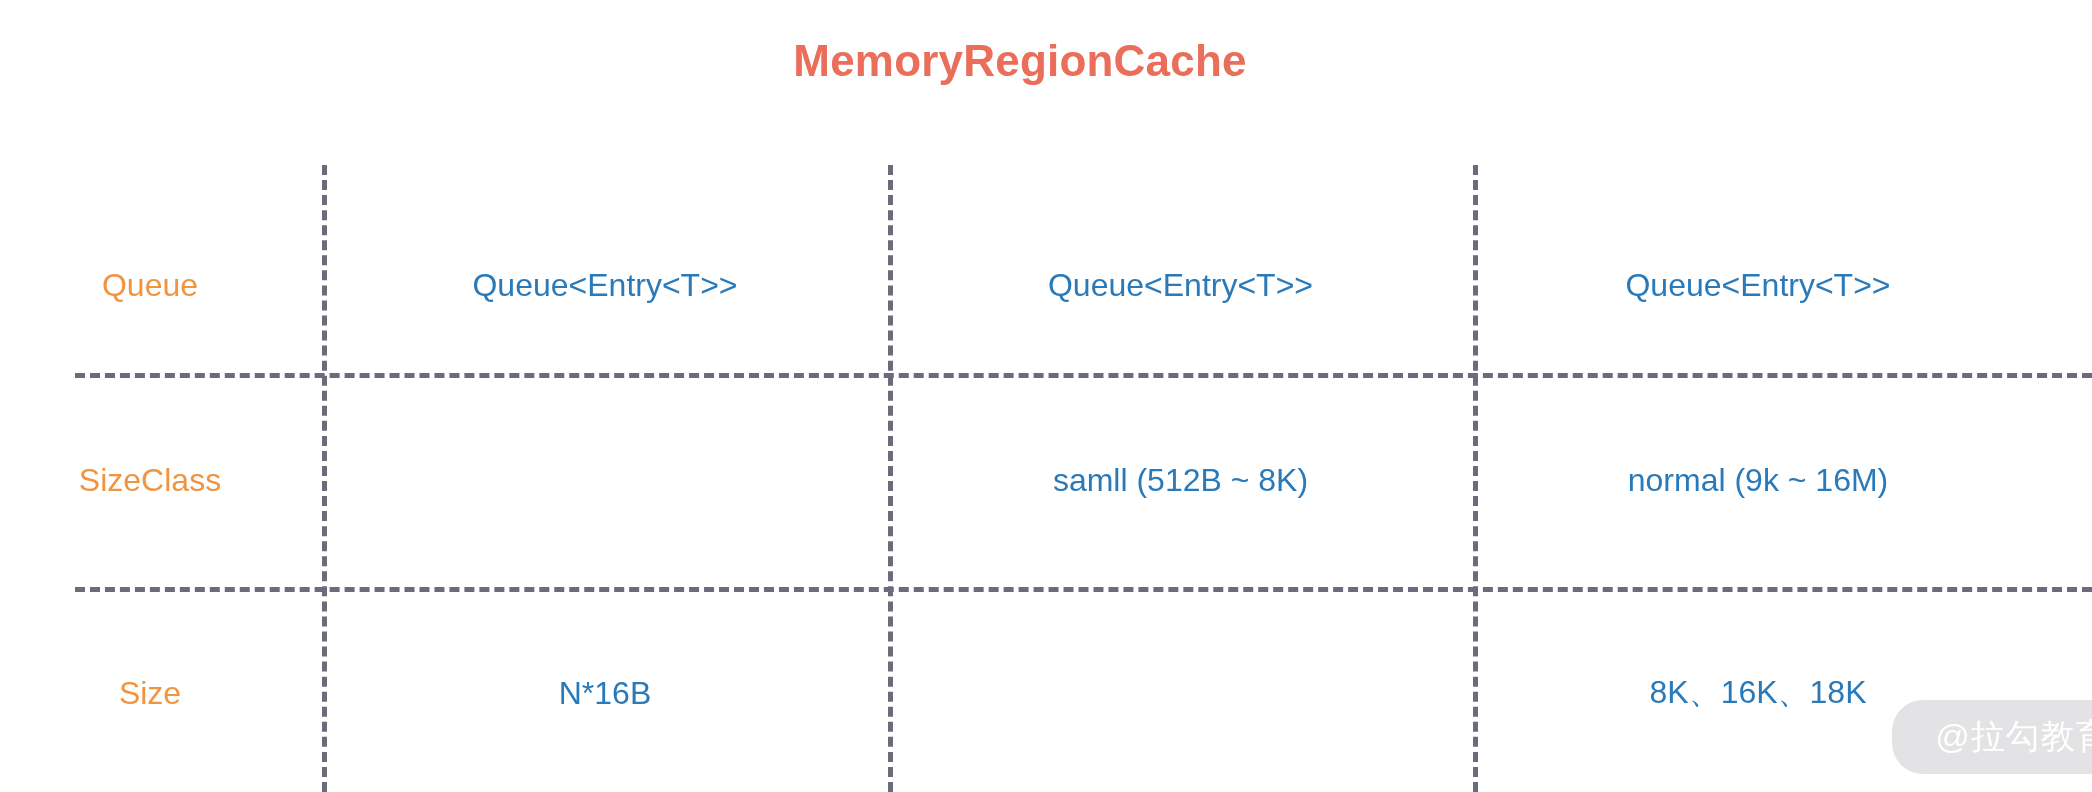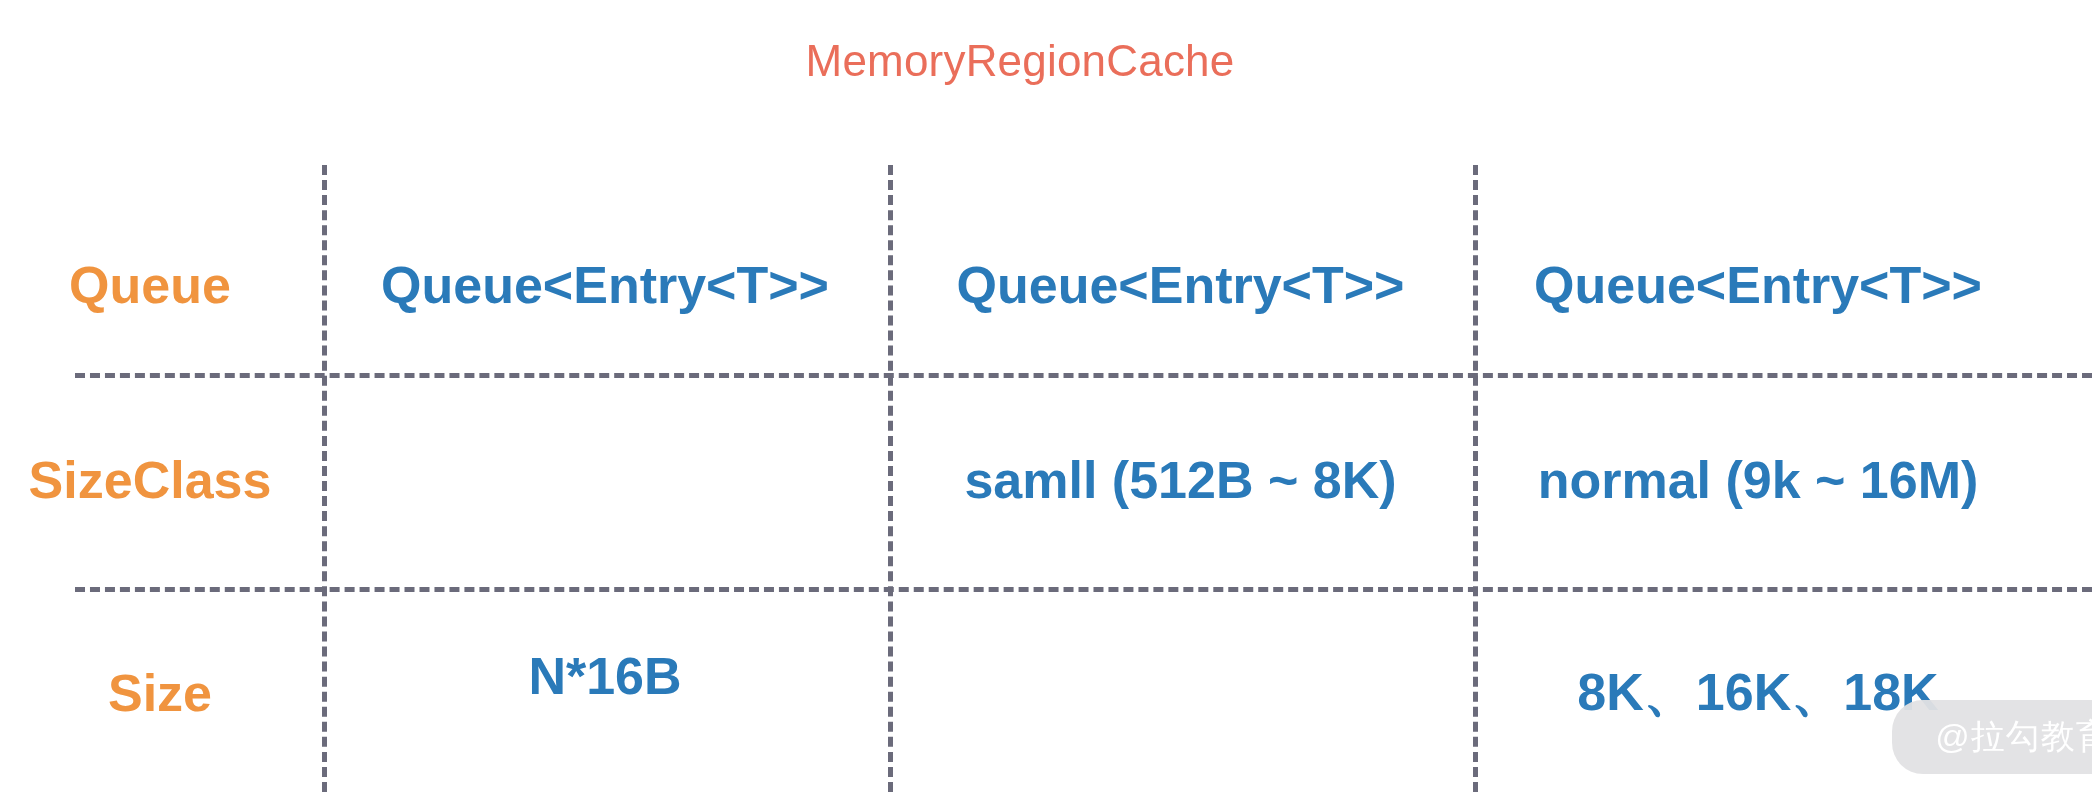--- a/index.html
+++ b/index.html
@@ -21,21 +21,21 @@
   }
 
   
   .title {
     position: absolute;
     left: 0;
     top: 36px;
     width: 2040px;
     text-align: center;
     font-size: 44px;
-    font-weight: 400;
+    font-weight: 700;
     color: #ea6e5a;
     letter-spacing: 0.2px;
     white-space: nowrap;
   }
 
   
   .vline {
     position: absolute;
     top: 165px;
     height: 627px;
@@ -50,22 +50,22 @@
     border-top: 5px dashed #6b6b7b;
   }
 
   
   .cell {
     position: absolute;
     display: flex;
     align-items: center;
     justify-content: center;
     white-space: nowrap;
-    font-size: 52px;
-    font-weight: 700;
+    font-size: 32px;
+    font-weight: 400;
     color: #2a7ab9;
   }
   .row-label {
     color: #f0943f;
     justify-content: center;
   }
 
   
   .watermark {
     position: absolute;
@@ -101,19 +101,19 @@
 
   <div class="cell row-label" style="left:0px;   top:240px; width:300px; height:90px;">Queue</div>
   <div class="cell" style="left:322px; top:240px; width:566px; height:90px;">Queue&lt;Entry&lt;T&gt;&gt;</div>
   <div class="cell" style="left:888px; top:240px; width:585px; height:90px;">Queue&lt;Entry&lt;T&gt;&gt;</div>
   <div class="cell" style="left:1473px; top:240px; width:570px; height:90px;">Queue&lt;Entry&lt;T&gt;&gt;</div>
 
   <div class="cell row-label" style="left:0px;   top:435px; width:300px; height:90px;">SizeClass</div>
   <div class="cell" style="left:888px; top:435px; width:585px; height:90px;">samll (512B ~ 8K)</div>
   <div class="cell" style="left:1473px; top:435px; width:570px; height:90px;">normal (9k ~ 16M)</div>
 
-  <div class="cell row-label" style="left:0px;   top:648px; width:300px; height:90px;padding-left:10px;">Size</div>
-  <div class="cell" style="left:322px; top:631px; width:566px; height:90px;">N*16B</div>
+  <div class="cell row-label" style="left:0px;   top:648px; width:300px; height:90px;">Size</div>
+  <div class="cell" style="left:322px; top:648px; width:566px; height:90px;">N*16B</div>
   <div class="cell" style="left:1473px; top:648px; width:570px; height:90px;">8K、16K、18K</div>
 
   <div class="watermark">@拉勾教育</div>
 
 </div>
 
 </body></html>

